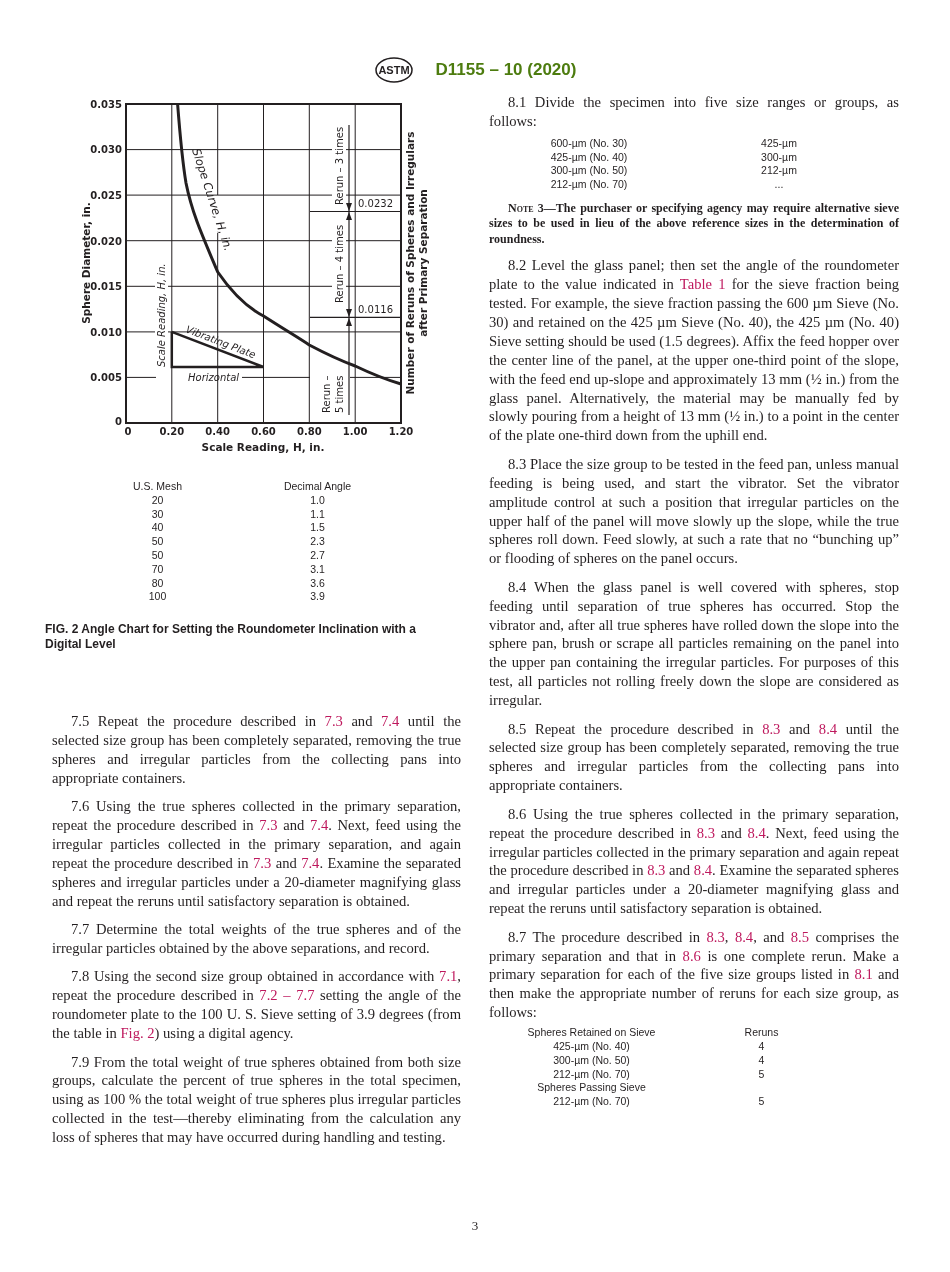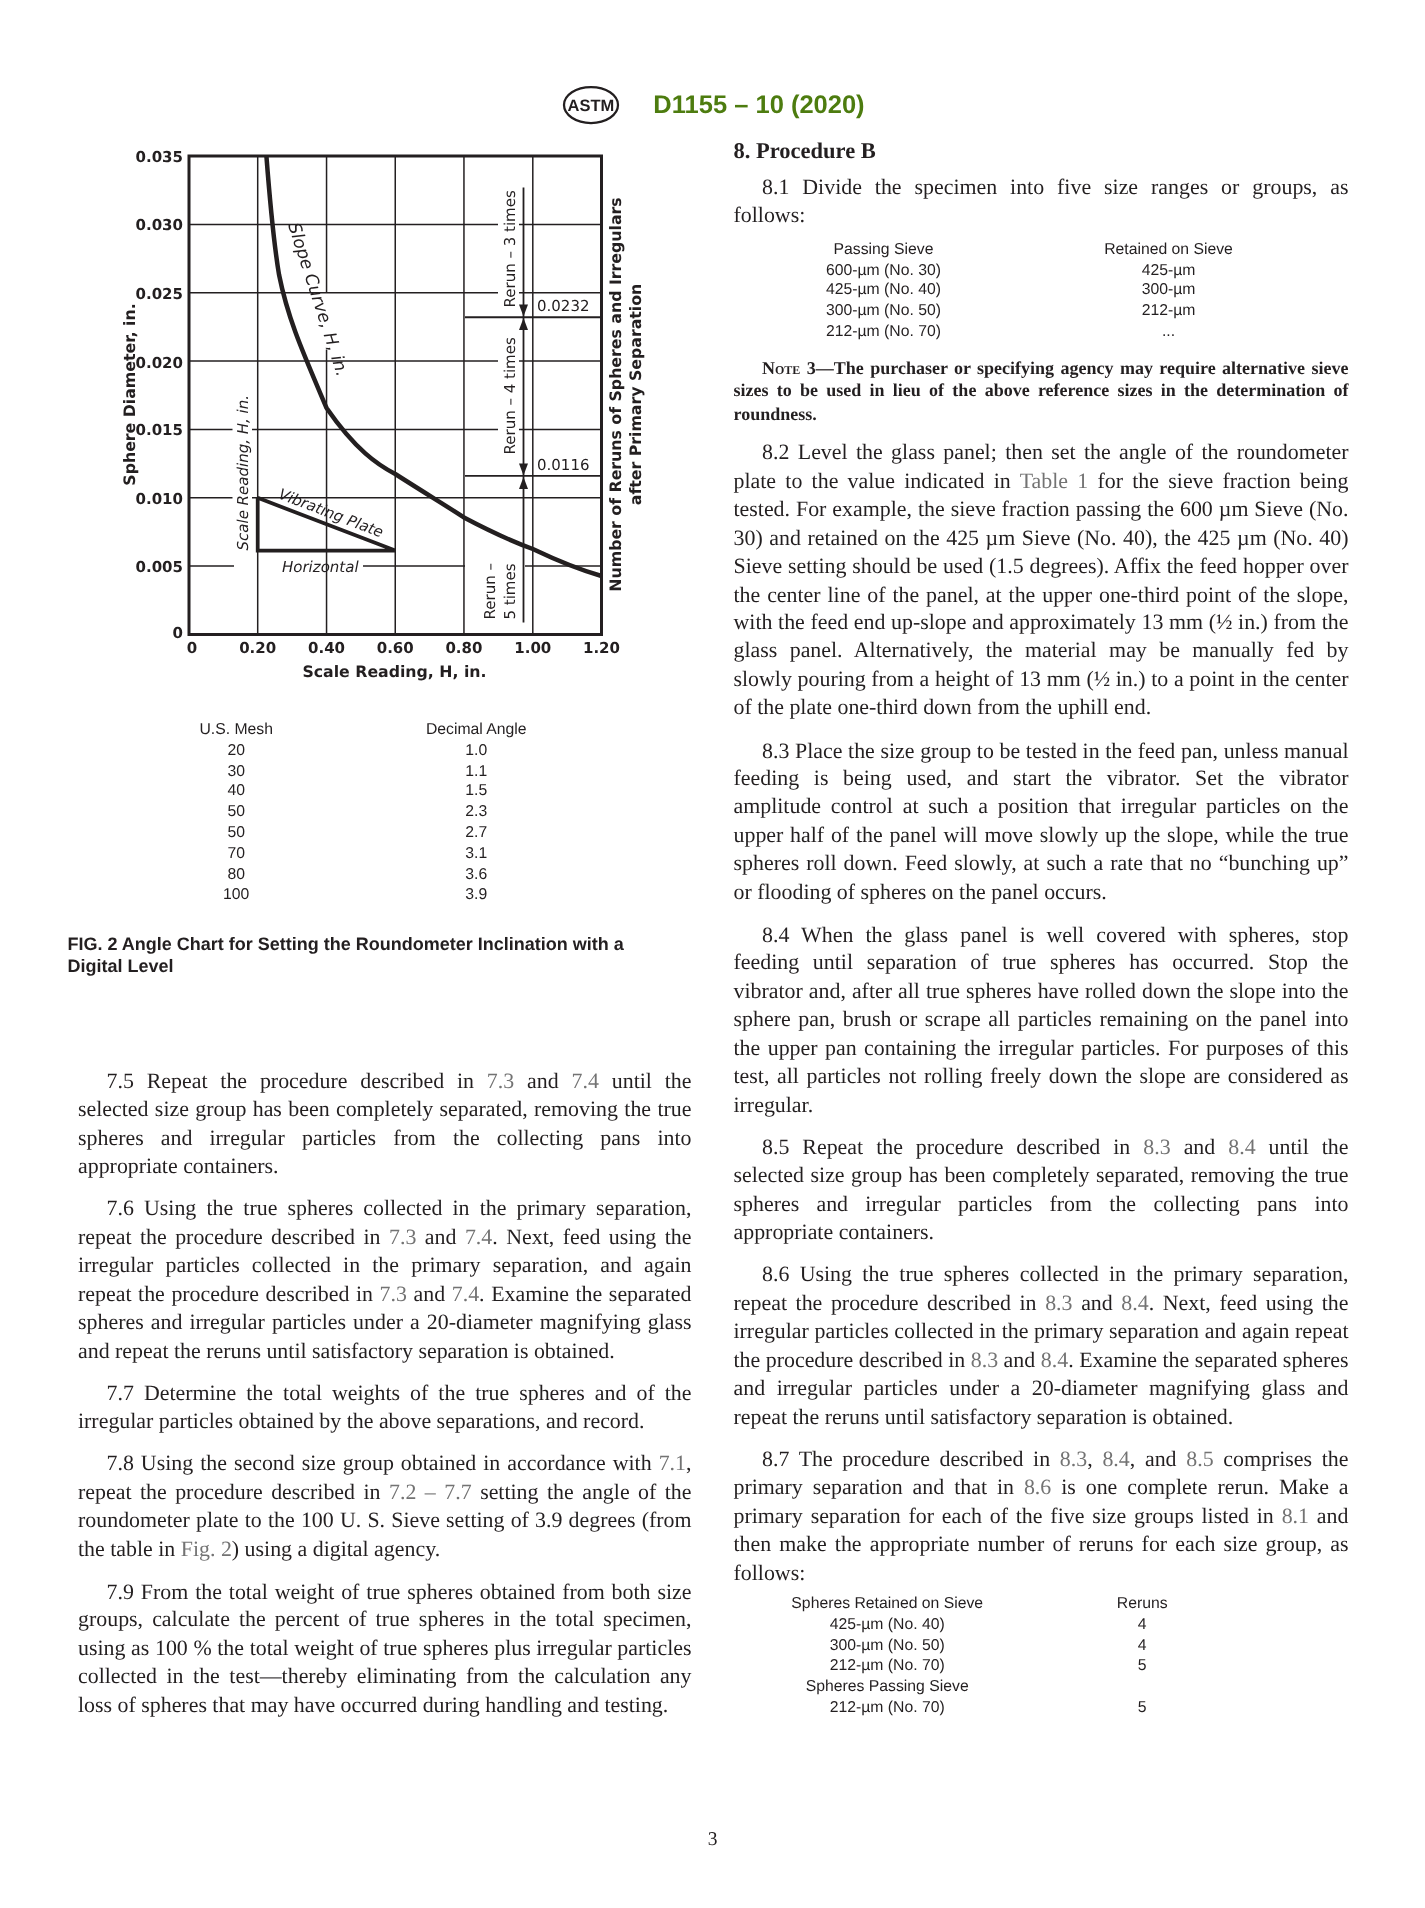--- a/index.html
+++ b/index.html
@@ -7,21 +7,21 @@
   .header { position: absolute; top: 56px; left: 0; width: 950px; text-align: center; }
   .header .inner { display: inline-flex; align-items: center; gap: 22px; }
   .header .logo { width: 40px; height: 28px; }
   .header .code { font-family: "Liberation Sans", sans-serif; font-weight: bold; font-size: 17px; color: #4d7c0f; }
 
   .col { position: absolute; }
   .left { left: 52px; width: 409px; }
   .right { left: 489px; width: 410px; }
 
   p.para { font-family: "Liberation Serif", serif; font-size: 14.6px; line-height: 18.9px; margin: 0 0 9.5px 0; text-align: justify; text-indent: 19px; }
-  .ref { color: #737373; }
+  .ref { color: #be185d; }
   h2.sec { font-family: "Liberation Serif", serif; font-size: 15px; font-weight: bold; margin: 0 0 6px 0; }
 
   .note { font-family: "Liberation Serif", serif; font-size: 12px; line-height: 15.4px; text-align: justify; text-indent: 19px; margin: 0 0 9px 0; font-weight: bold; }
   .note .sc { font-variant: small-caps; }
 
   table.small { font-family: "Liberation Sans", sans-serif; font-size: 10.5px; border-collapse: collapse; }
   table.small td, table.small th { font-weight: normal; padding: 0; line-height: 13.8px; text-align: center; }
 
   .chart-wrap { position: absolute; left: 52px; top: 95px; width: 420px; height: 370px; }
   .fig-caption { font-family: "Liberation Sans", sans-serif; font-weight: bold; font-size: 12px; line-height: 15px; }
@@ -199,33 +199,28 @@
 
 <div class="col left" style="top:712px;">
   <p class="para"><span>7.5  Repeat the procedure described in </span><span class="ref">7.3</span><span> and </span><span class="ref">7.4</span><span> until the selected size group has been completely separated, removing the true spheres and irregular particles from the collecting pans into appropriate containers.</span></p>
   <p class="para"><span>7.6  Using the true spheres collected in the primary separation, repeat the procedure described in </span><span class="ref">7.3</span><span> and </span><span class="ref">7.4</span><span>. Next, feed using the irregular particles collected in the primary separation, and again repeat the procedure described in </span><span class="ref">7.3</span><span> and </span><span class="ref">7.4</span><span>. Examine the separated spheres and irregular particles under a 20-diameter magnifying glass and repeat the reruns until satisfactory separation is obtained.</span></p>
   <p class="para">7.7  Determine the total weights of the true spheres and of the irregular particles obtained by the above separations, and record.</p>
   <p class="para"><span>7.8  Using the second size group obtained in accordance with </span><span class="ref">7.1</span><span>, repeat the procedure described in </span><span class="ref">7.2 – 7.7</span><span> setting the angle of the roundometer plate to the 100 U. S. Sieve setting of 3.9 degrees (from the table in </span><span class="ref">Fig. 2</span><span>) using a digital agency.</span></p>
   <p class="para">7.9  From the total weight of true spheres obtained from both size groups, calculate the percent of true spheres in the total specimen, using as 100 % the total weight of true spheres plus irregular particles collected in the test—thereby eliminating from the calculation any loss of spheres that may have occurred during handling and testing.</p>
 </div>
 
 <div class="col right" style="top:93px;">
-  <h2 class="sec">8.  Procedure B</h2>
   <p class="para" style="margin-bottom:6px;">8.1  Divide the specimen into five size ranges or groups, as follows:</p>
 
   <table class="small" style="width:380px; margin-left:30px; margin-bottom:9px;">
     <colgroup>
         <col style="width:140px">
         <col>
       </colgroup>
     <tbody>
-        <tr>
-      <th>Passing Sieve</th>
-      <th>Retained on Sieve</th>
-    </tr>
     <tr>
           <td>600-µm (No. 30)</td>
           <td>425-µm</td>
         </tr>
     <tr>
           <td>425-µm (No. 40)</td>
           <td>300-µm</td>
         </tr>
     <tr>
           <td>300-µm (No. 50)</td>

